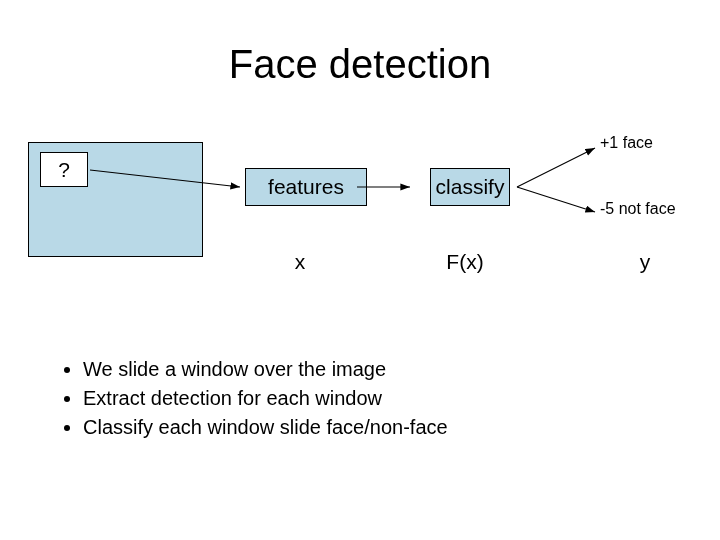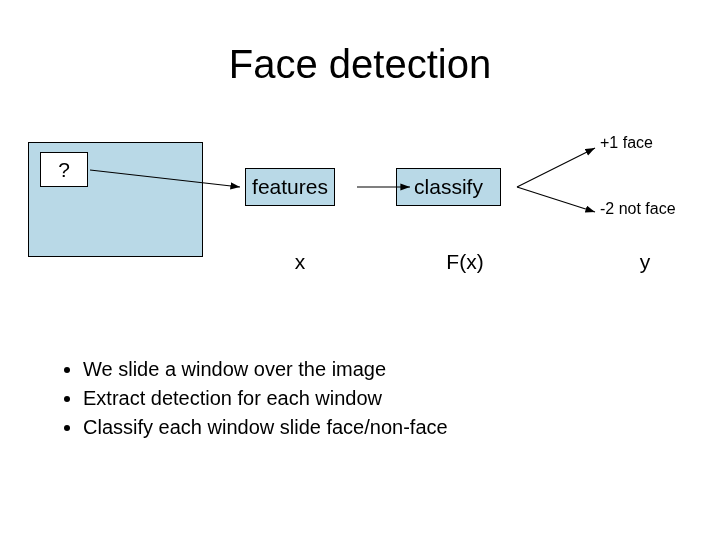--- a/index.html
+++ b/index.html
@@ -45,22 +45,22 @@
   
   .stage {
     position: absolute;
     height: 38px;
     background: #b9d9e7;
     border: 1px solid #000;
     text-align: center;
     line-height: 36px;
     font-size: 21px;
   }
-  .features-box { left: 245px; top: 168px; width: 90px; }
-  .classify-box { left: 396px; top: 168px; width: 105px; }
+  .features-box { left: 245px; top: 168px; width: 122px; }
+  .classify-box { left: 430px; top: 168px; width: 80px; }
   
   .out-label {
     position: absolute;
     font-size: 16px;
     white-space: nowrap;
   }
   .out-face    { left: 600px; top: 134px; }
   .out-notface { left: 600px; top: 200px; }
   
   .row-label {
@@ -95,21 +95,21 @@
 
 <div class="title">Face detection</div>
 
 <div class="img-region"></div>
 <div class="window-box">?</div>
 
 <div class="stage features-box">features</div>
 <div class="stage classify-box">classify</div>
 
 <div class="out-label out-face">+1 face</div>
-<div class="out-label out-notface">-2 not face</div>
+<div class="out-label out-notface">-5 not face</div>
 
 <div class="row-label lbl-x">x</div>
 <div class="row-label lbl-fx">F(x)</div>
 <div class="row-label lbl-y">y</div>
 
 <ul class="bullets">
   <li>We slide a window over the image</li>
   <li>Extract detection for each window</li>
   <li>Classify each window slide face/non-face</li>
 </ul>

